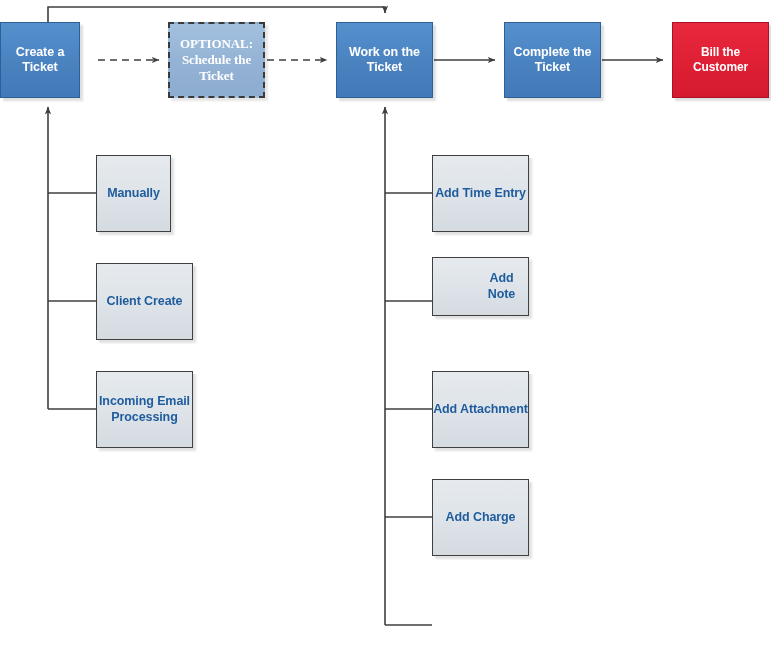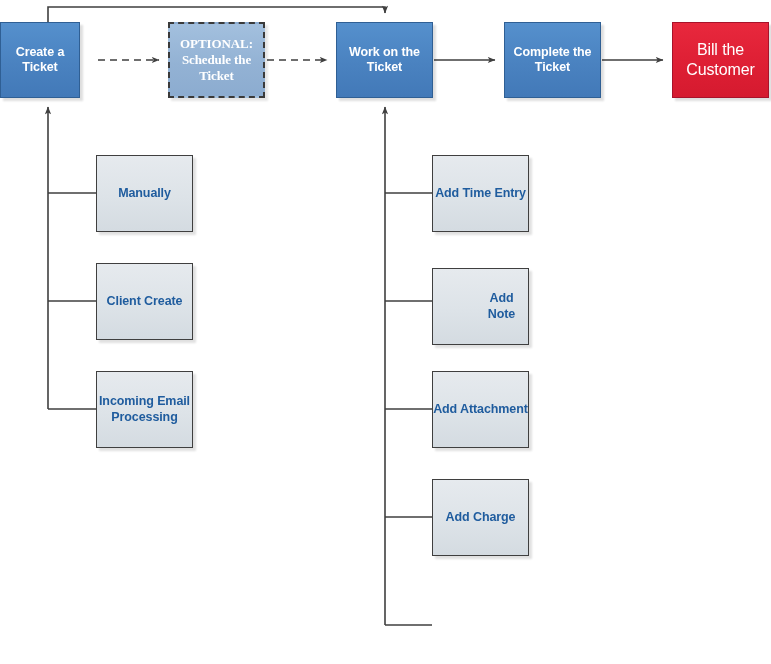--- a/index.html
+++ b/index.html
@@ -43,22 +43,22 @@
     border: 1px solid #2f5f94;
     color: #ffffff;
     font-size: 12.5px;
     font-weight: bold;
     box-shadow: 3px 3px 2px rgba(0,0,0,0.13);
   }
   .node-danger {
     background: linear-gradient(180deg, #e8283d 0%, #de1f34 55%, #d51a2f 100%);
     border: 1px solid #a8122a;
     color: #ffffff;
-    font-size: 16px;
-    font-weight: normal;
+    font-size: 12px;
+    font-weight: bold;
     box-shadow: 3px 3px 2px rgba(0,0,0,0.13);
   }
   .node-optional {
     background: linear-gradient(180deg, #a3c0de 0%, #93b2d4 55%, #8cacd0 100%);
     border: 2px dashed #3a3a3a;
     color: #ffffff;
     font-size: 13px;
     font-weight: bold;
     box-shadow: 3px 3px 2px rgba(0,0,0,0.10);
     font-family: Liberation Serif, serif;
@@ -117,29 +117,29 @@
 Ticket</div>
 
   <div class="node node-primary" style="left:336px; top:22px; width:97px; height:76px;">Work on the
 Ticket</div>
 
   <div class="node node-primary" style="left:504px; top:22px; width:97px; height:76px;">Complete the
 Ticket</div>
 
   <div class="node node-danger" style="left:672px; top:22px; width:97px; height:76px;">Bill the Customer</div>
 
-  <div class="node node-sub" style="left:96px; top:155px; width:97px; height:77px;">Manually</div>
+  <div class="node node-sub" style="left:96px; top:155px; width:75px; height:77px;">Manually</div>
 
   <div class="node node-sub" style="left:96px; top:263px; width:97px; height:77px;">Client Create</div>
 
   <div class="node node-sub" style="left:432px; top:155px; width:97px; height:77px;">Add Time Entry</div>
 
   <div class="node node-sub" style="left:96px; top:371px; width:97px; height:77px;">Incoming Email
 Processing</div>
 
-  <div class="node node-sub" style="left:432px; top:268px; width:97px; height:77px;padding-left:42px;">Add Note</div>
+  <div class="node node-sub" style="left:432px; top:257px; width:97px; height:59px;padding-left:42px;">Add Note</div>
 
   <div class="node node-sub" style="left:432px; top:479px; width:97px; height:77px;">Add Charge</div>
 
   <div class="node node-sub" style="left:432px; top:371px; width:97px; height:77px;">Add Attachment</div>
 
 
 </div>
 
 </body></html>

